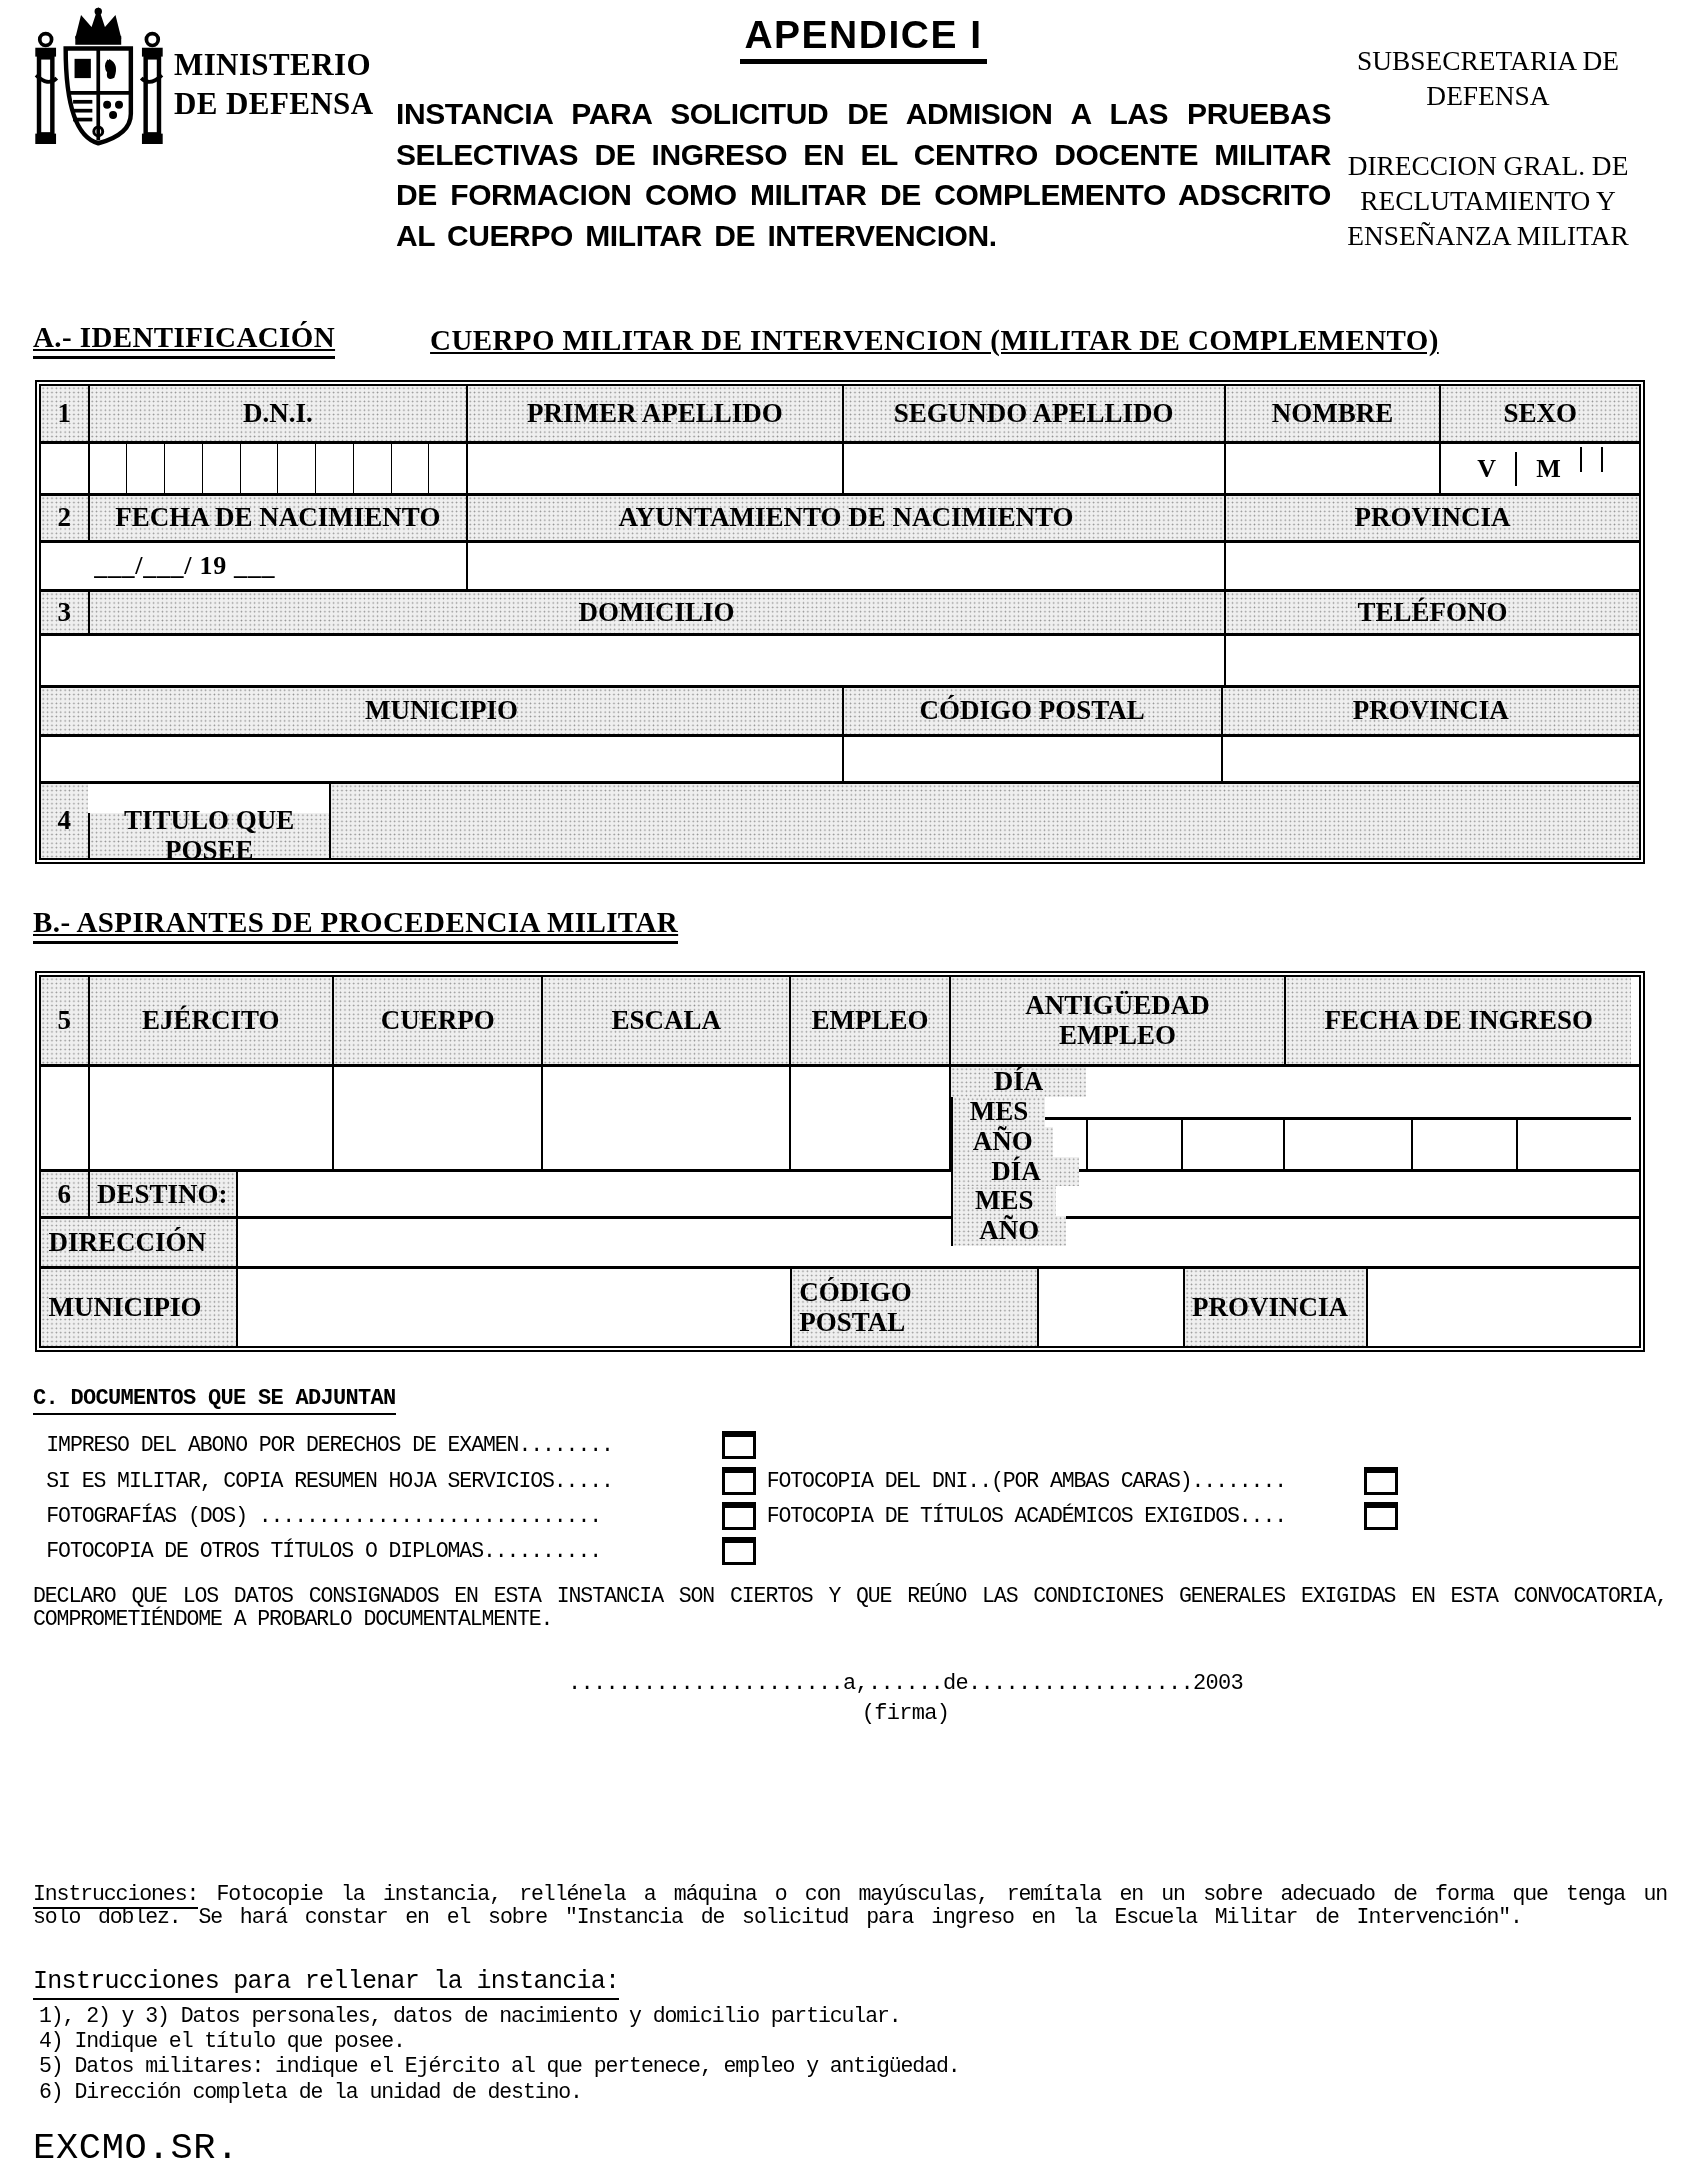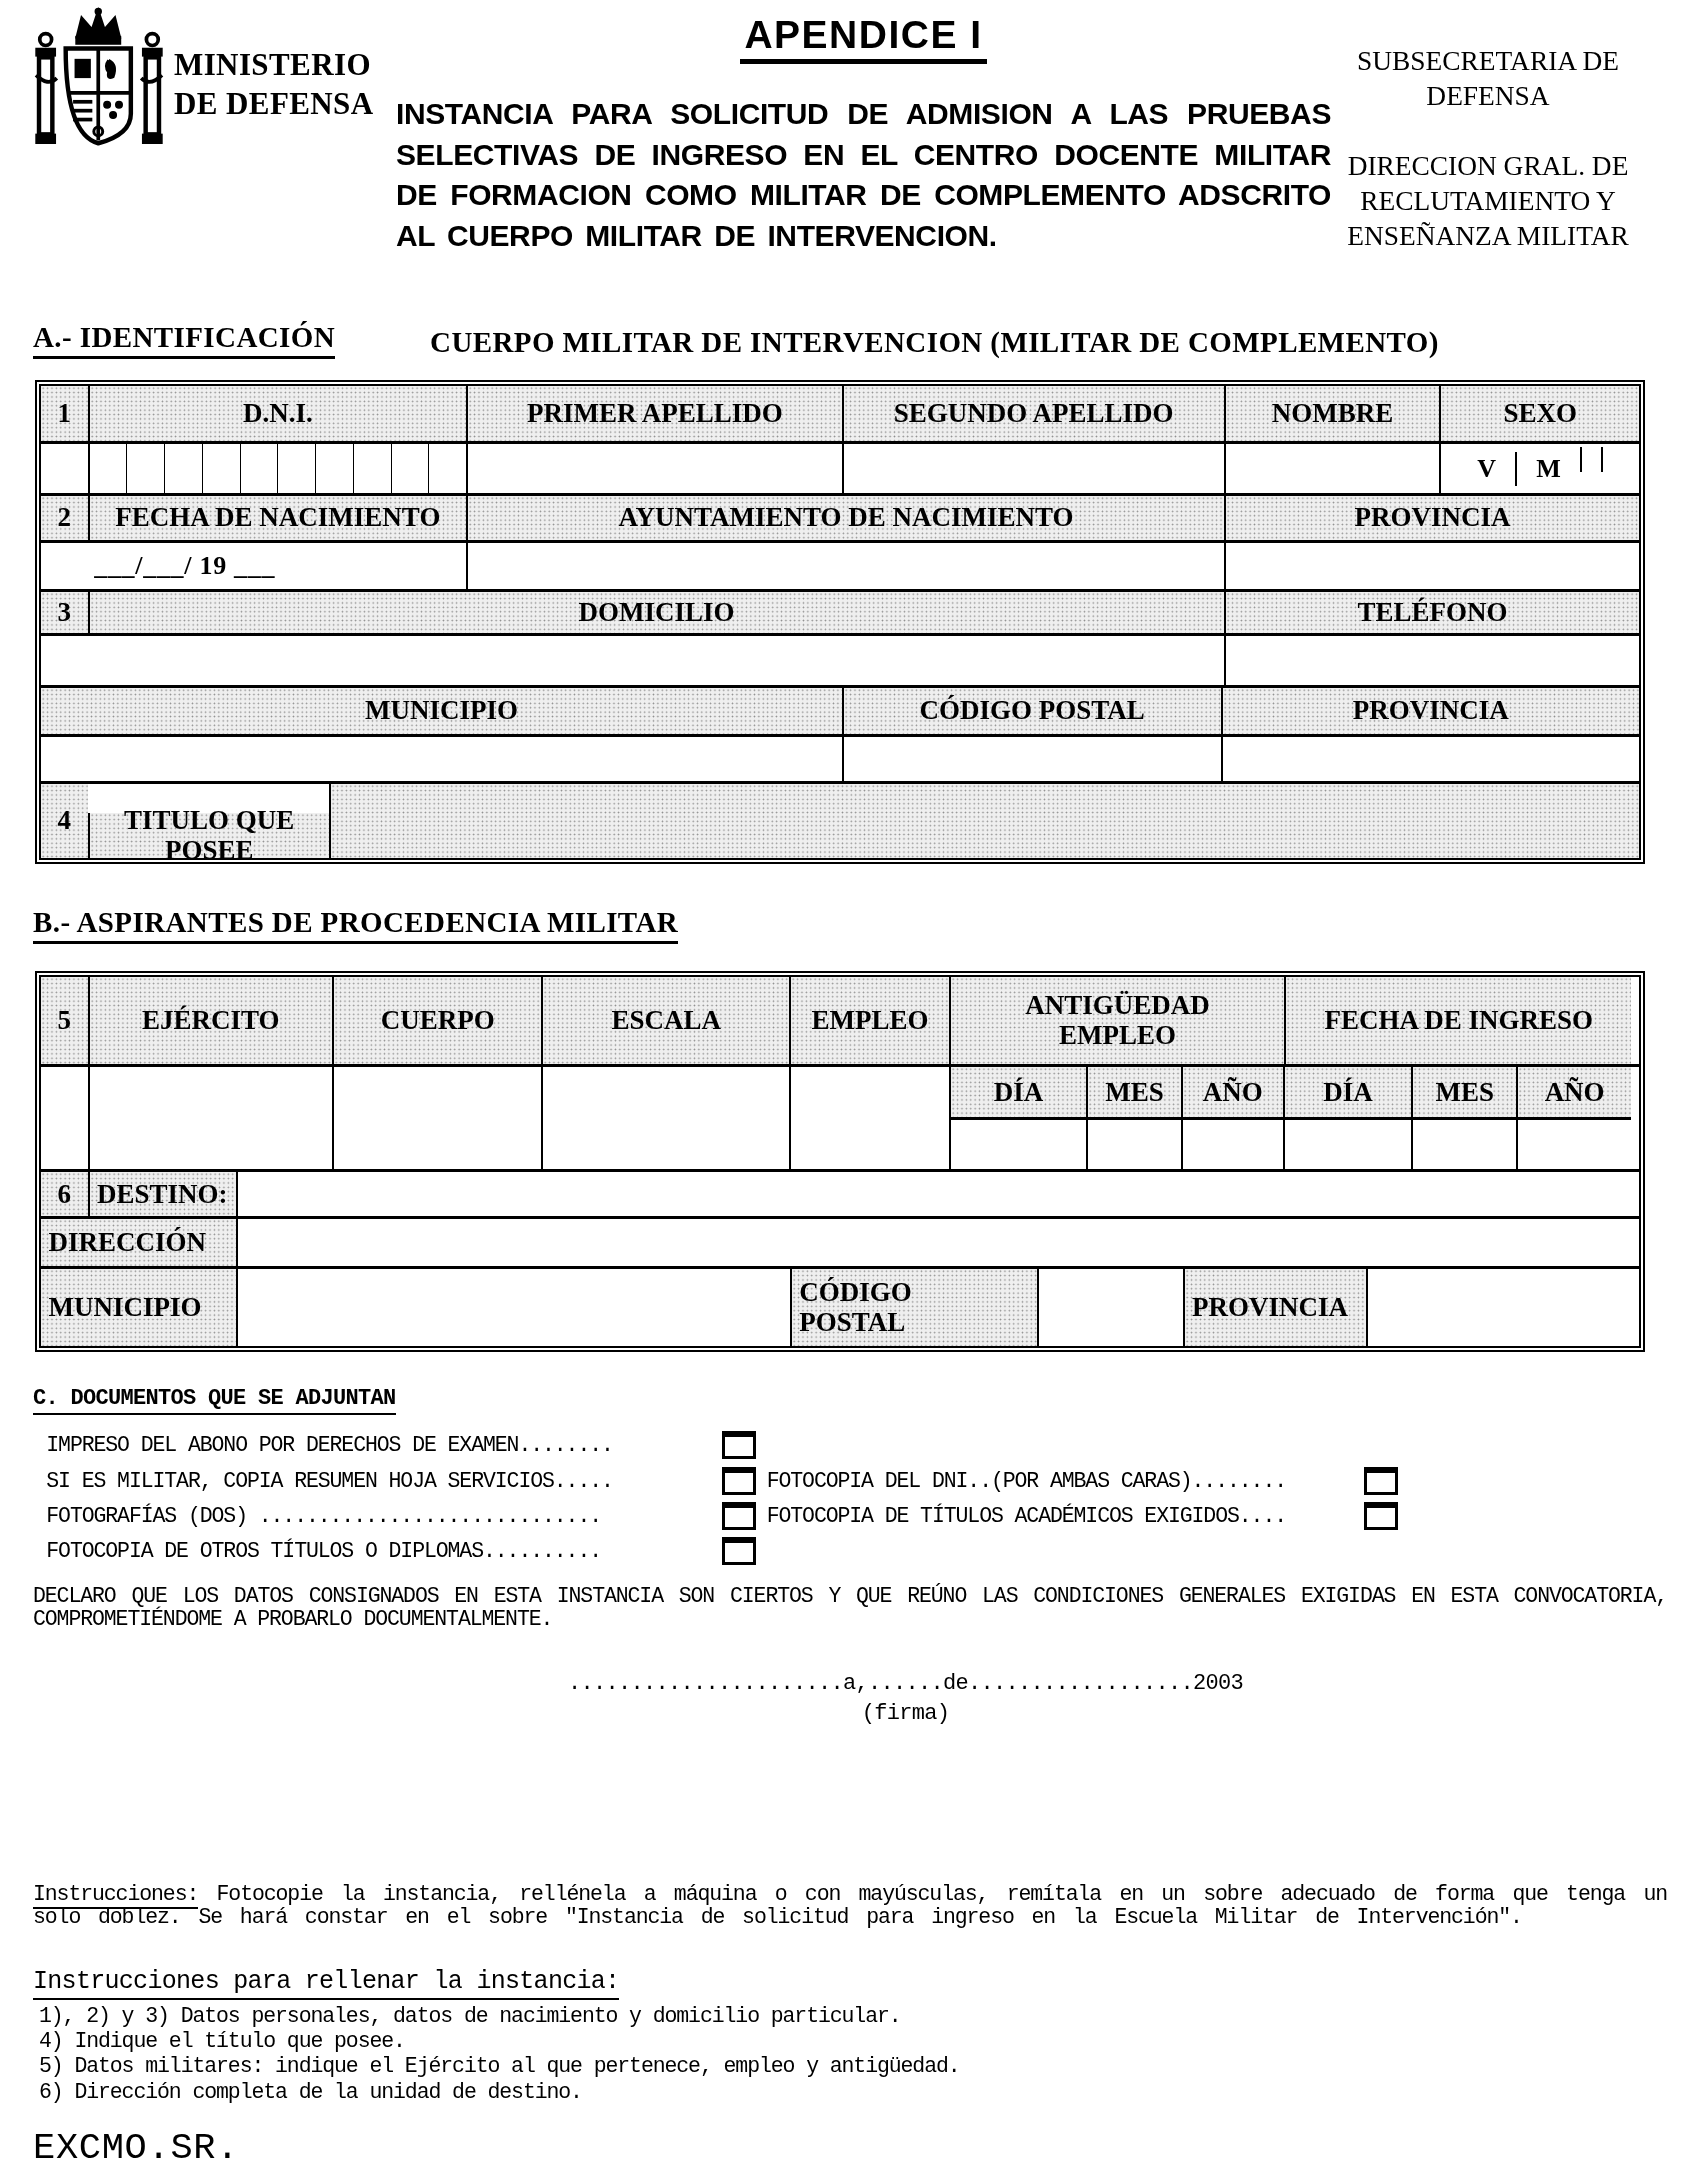--- a/index.html
+++ b/index.html
@@ -14,21 +14,21 @@
   .crest{width:141px;flex:0 0 auto;}
   .ministry{width:222px;flex:0 0 auto;margin-top:39px;font-size:31px;font-weight:bold;line-height:1.25;letter-spacing:0.4px;}
   .head-center{width:935px;flex:0 0 auto;}
   .apendice-wrap{text-align:center;margin-top:6px;}
   .apendice{display:inline-block;font-size:39px;font-weight:bold;letter-spacing:1.5px;border-bottom:5.2px solid #000;padding:0 4.4px 1.5px 4.4px;}
   .form-title{margin-top:30px;font-size:30px;font-weight:bold;letter-spacing:-0.4px;line-height:1.36;text-align:justify;word-spacing:4.4px;}
   .head-right{width:314px;flex:0 0 auto;margin-top:37px;text-align:center;font-size:27.4px;line-height:1.28;}
   .office2{margin-top:34px;}
 
   
-  .sec-head-row{display:flex;align-items:flex-end;margin-top:64px;}
+  .sec-head-row{display:flex;align-items:center;margin-top:64px;text-decoration:underline;}
   .sec-head{font-size:29px;font-weight:bold;border-bottom:3.7px solid #000;padding-bottom:2.2px;letter-spacing:0.4px;}
   .sec-sub{font-size:29px;font-weight:bold;margin-left:95px;letter-spacing:0.4px;}
   .sec-head-b{margin-top:42px;}
 
   
   .tbl{width:1610px;margin-left:2.2px;border:6.7px double #000;box-sizing:border-box;margin-top:21px;background:#fff;}
   .trow{display:flex;box-sizing:border-box;}
   .trow + .trow{border-top:3px solid #000;}
   .cell{box-sizing:border-box;display:flex;align-items:center;justify-content:center;position:relative;}
   .cell + .cell{border-left:2.2px solid #000;}
@@ -58,21 +58,21 @@
   .tick.short{height:25px;align-self:flex-start;margin-top:3px;}
   .date-cell{justify-content:flex-start;padding-left:53px;font-family:"Liberation Serif",serif;font-weight:bold;font-size:26px;letter-spacing:0.7px;}
 
   
   .tbl-b{margin-top:27px;}
   .b-num{width:2.9%;}.b-ej{width:15.3%;}.b-cu{width:13.1%;}.b-es{width:15.5%;}.b-em{width:10.0%;}.b-ant{width:21.0%;}.b-fi{width:21.7%;}
   .b-band{width:42.7%;display:block;padding:0;}
   .h-r5h{height:87px;}
   .band{height:105px;}
   .subrow{display:flex;box-sizing:border-box;}
-  .subrow-h{height:53px;border-bottom:3px solid #000;}
+  .subrow-h{height:53px;border-bottom:3px solid #000;flex-direction:column;}
   .subrow-d{height:49px;}
   .s1{width:19.9%;}.s2{width:13.9%;}.s3{width:15.0%;}.s4{width:18.9%;}.s5{width:15.4%;}.s6{width:16.9%;}
   .b-dest{width:9.3%;}.b-rest{width:87.8%;}
   .b-dir{width:12.2%;}
   .b-mu{width:12.2%;}.b-mb1{width:34.7%;}.b-cp2{width:15.5%;}.b-mb2{width:9.1%;}.b-pr2{width:11.5%;}.b-mb3{width:17.1%;}
   .h-dest{height:47px;}.h-dir{height:50px;}.h-bmun{height:80px;}
 
   
   .type{font-family:"Liberation Mono","DejaVu Sans Mono",monospace;}
   .c-head{margin-top:34px;font-size:22px;font-weight:bold;letter-spacing:-0.7px;}

